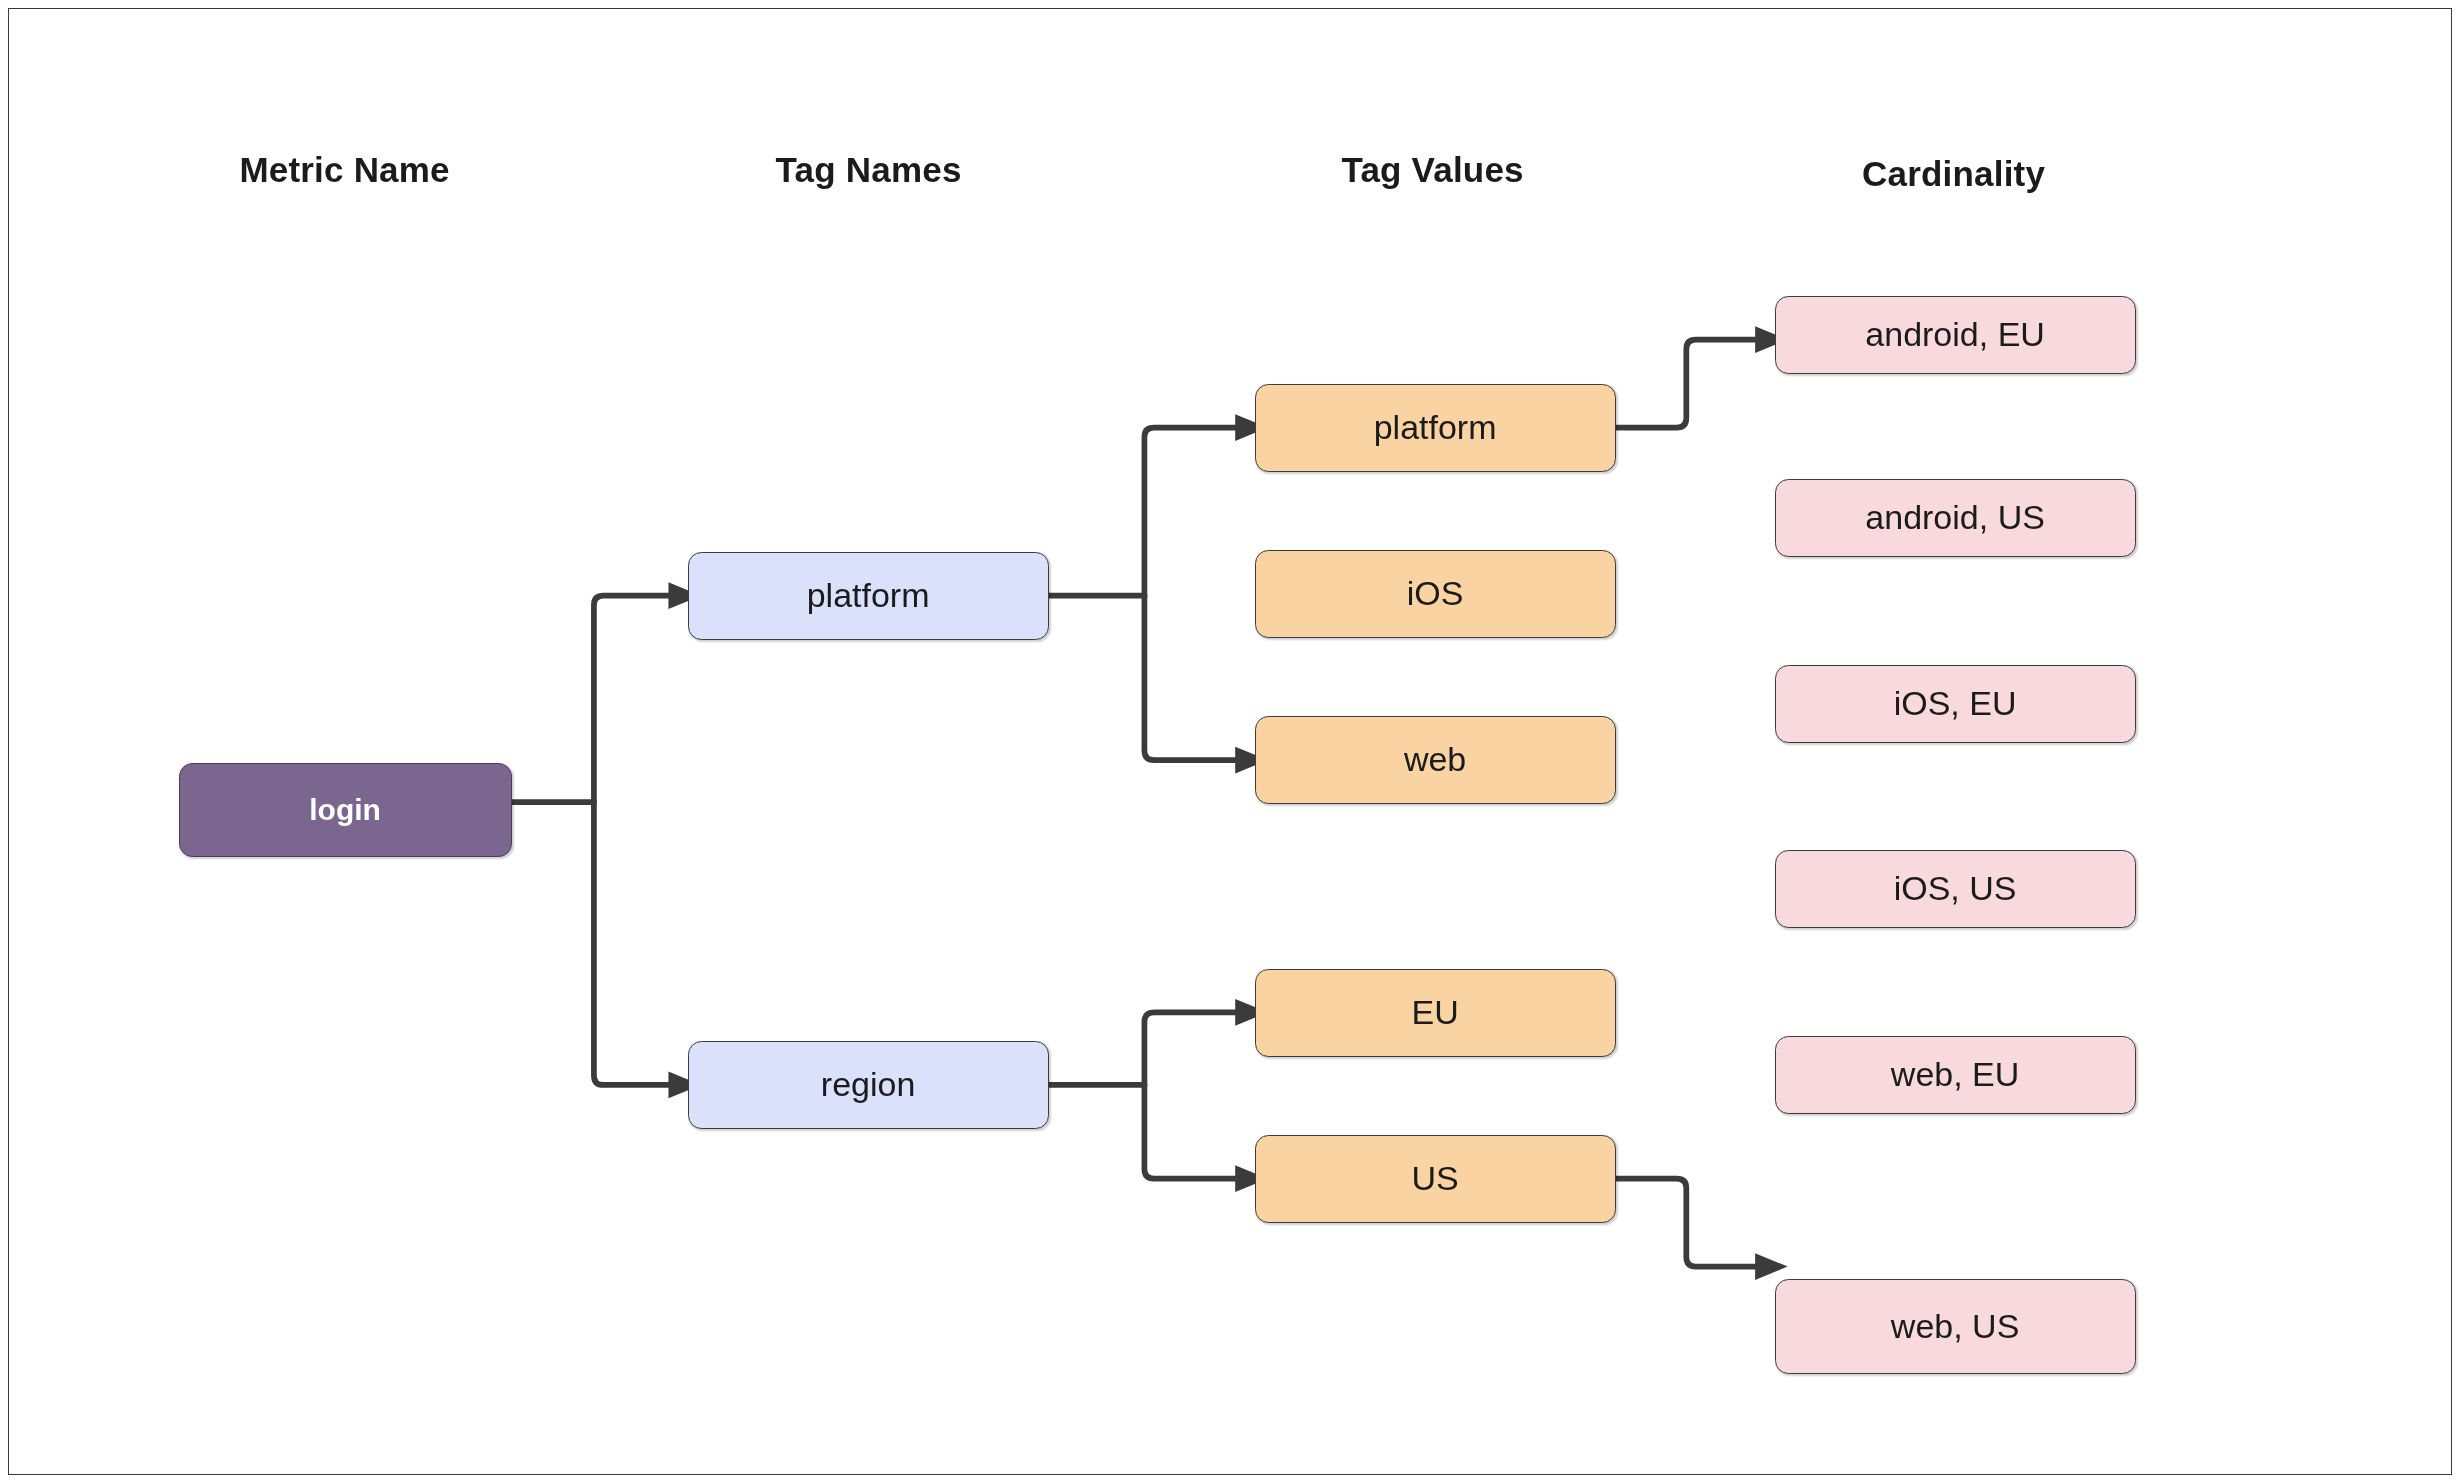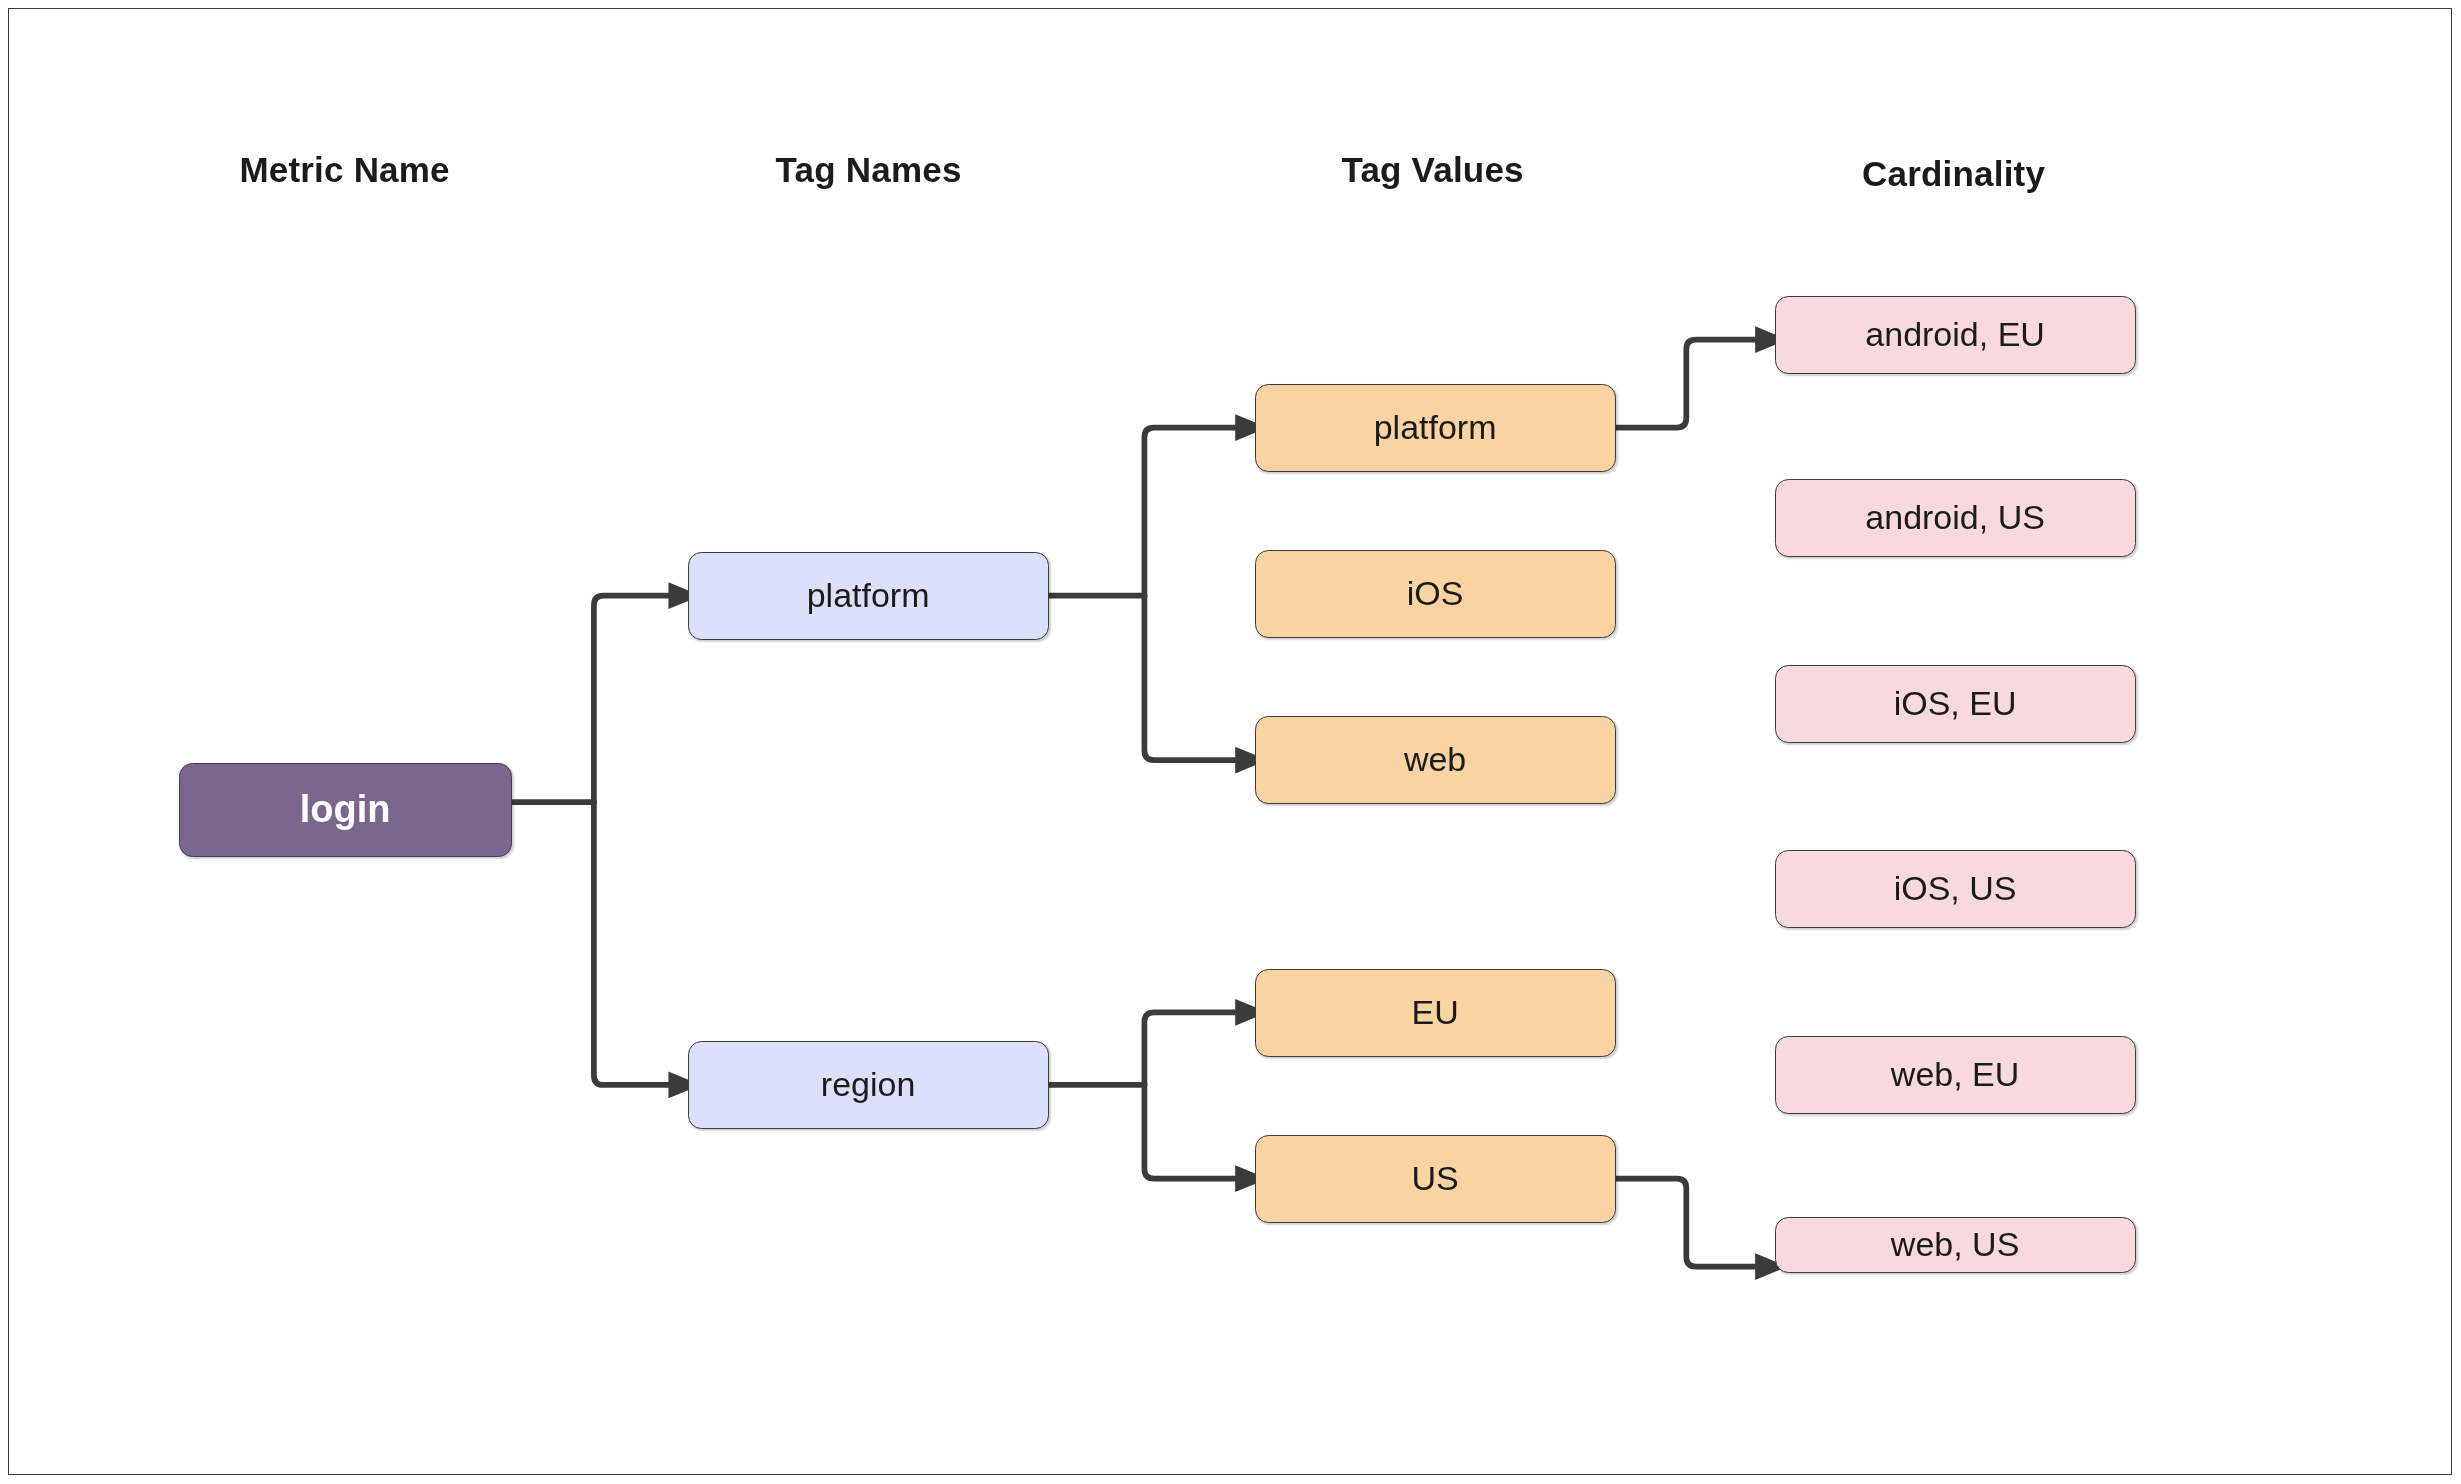--- a/index.html
+++ b/index.html
@@ -50,21 +50,21 @@
     border-radius: 13.4px;
     color: #1b1b1b;
     font-size: 34px;
     white-space: nowrap;
     box-shadow: 1.9px 1.9px 1.9px rgba(0,0,0,0.18);
   }
   .node.metric {
     background: #7b6690;
     color: #ffffff;
     font-weight: bold;
-    font-size: 38px;
+    font-size: 30px;
     border-color: #4a3a57;
   }
   .node.tagname {
     background: #dbe0fb;
   }
   .node.tagvalue {
     background: #f9d4a2;
   }
   .node.card {
     background: #f8dade;
@@ -137,16 +137,16 @@
   <div class="node tagvalue" style="left:1246px; top:541px; width:361px; height:88px;">iOS</div>
   <div class="node tagvalue" style="left:1246px; top:707px; width:361px; height:88px;">web</div>
   <div class="node tagvalue" style="left:1246px; top:960px; width:361px; height:88px;">EU</div>
   <div class="node tagvalue" style="left:1246px; top:1126px; width:361px; height:88px;">US</div>
 
   <div class="node card" style="left:1766px; top:287px; width:361px; height:78px;">android, EU</div>
   <div class="node card" style="left:1766px; top:470px; width:361px; height:78px;">android, US</div>
   <div class="node card" style="left:1766px; top:656px; width:361px; height:78px;text-align:center;">iOS, EU</div>
   <div class="node card" style="left:1766px; top:841px; width:361px; height:78px;">iOS, US</div>
   <div class="node card" style="left:1766px; top:1027px; width:361px; height:78px;">web, EU</div>
-  <div class="node card" style="left:1766px; top:1208px; width:361px; height:56px;">web, US</div>
+  <div class="node card" style="left:1766px; top:1270px; width:361px; height:95px;">web, US</div>
 
 </div>
 
 
 </body></html>

